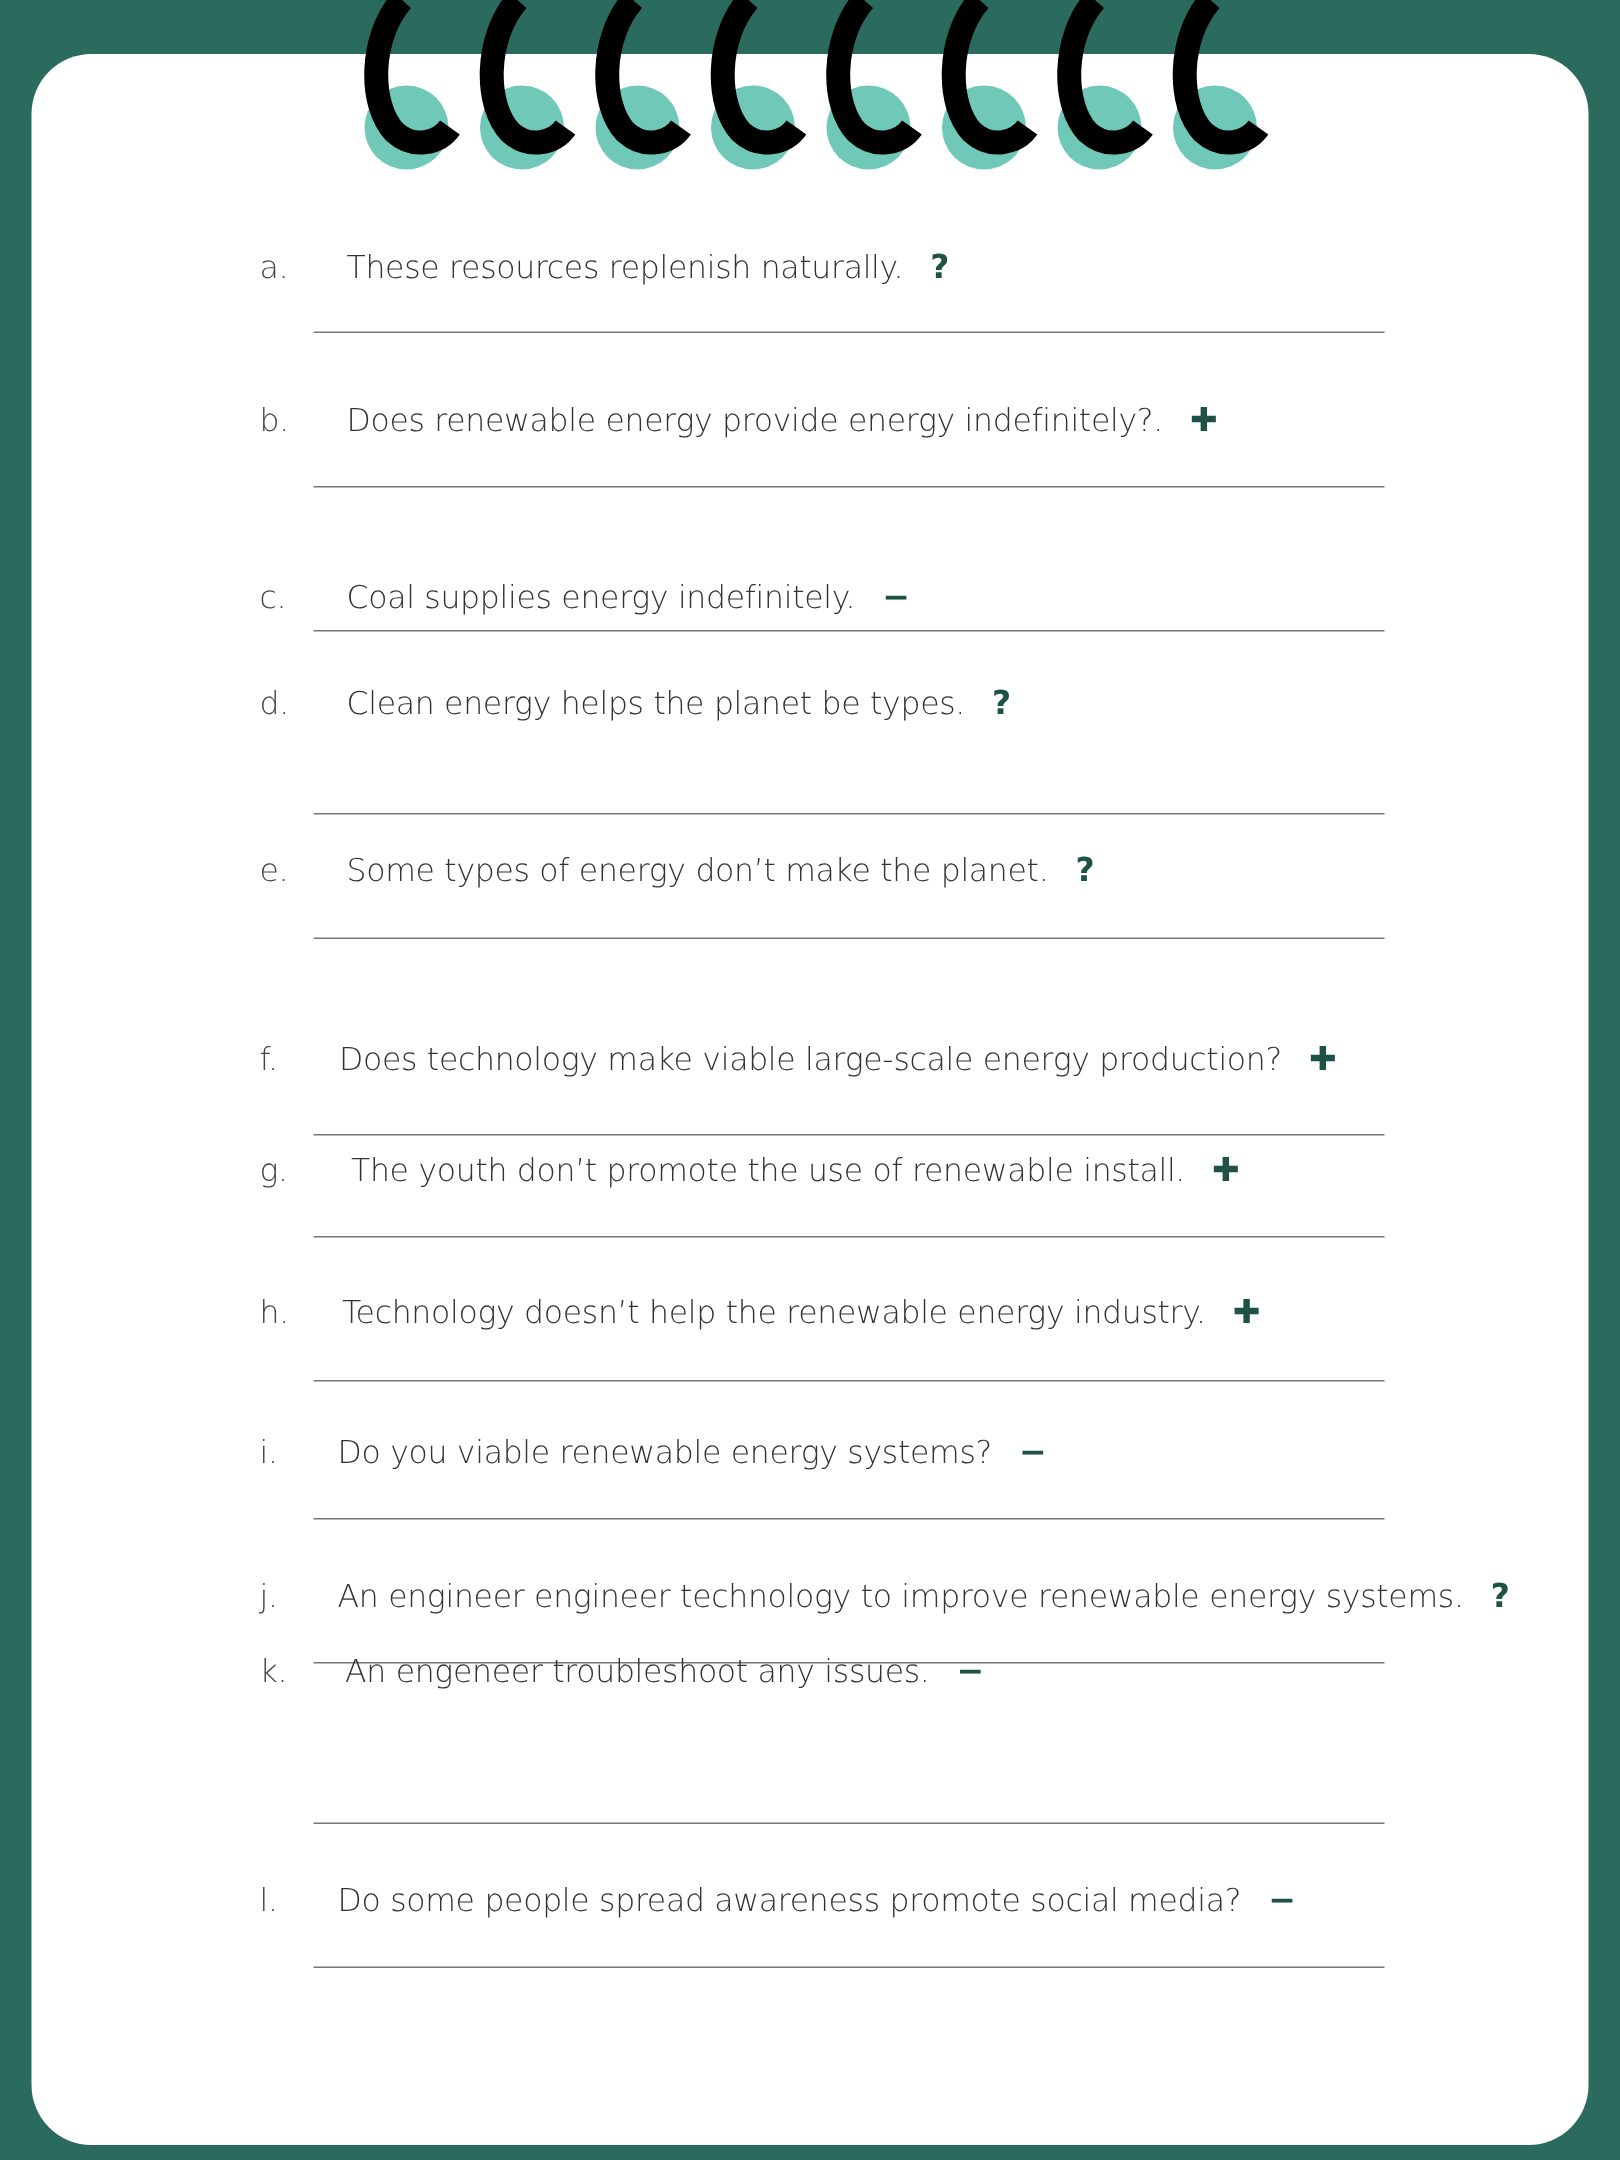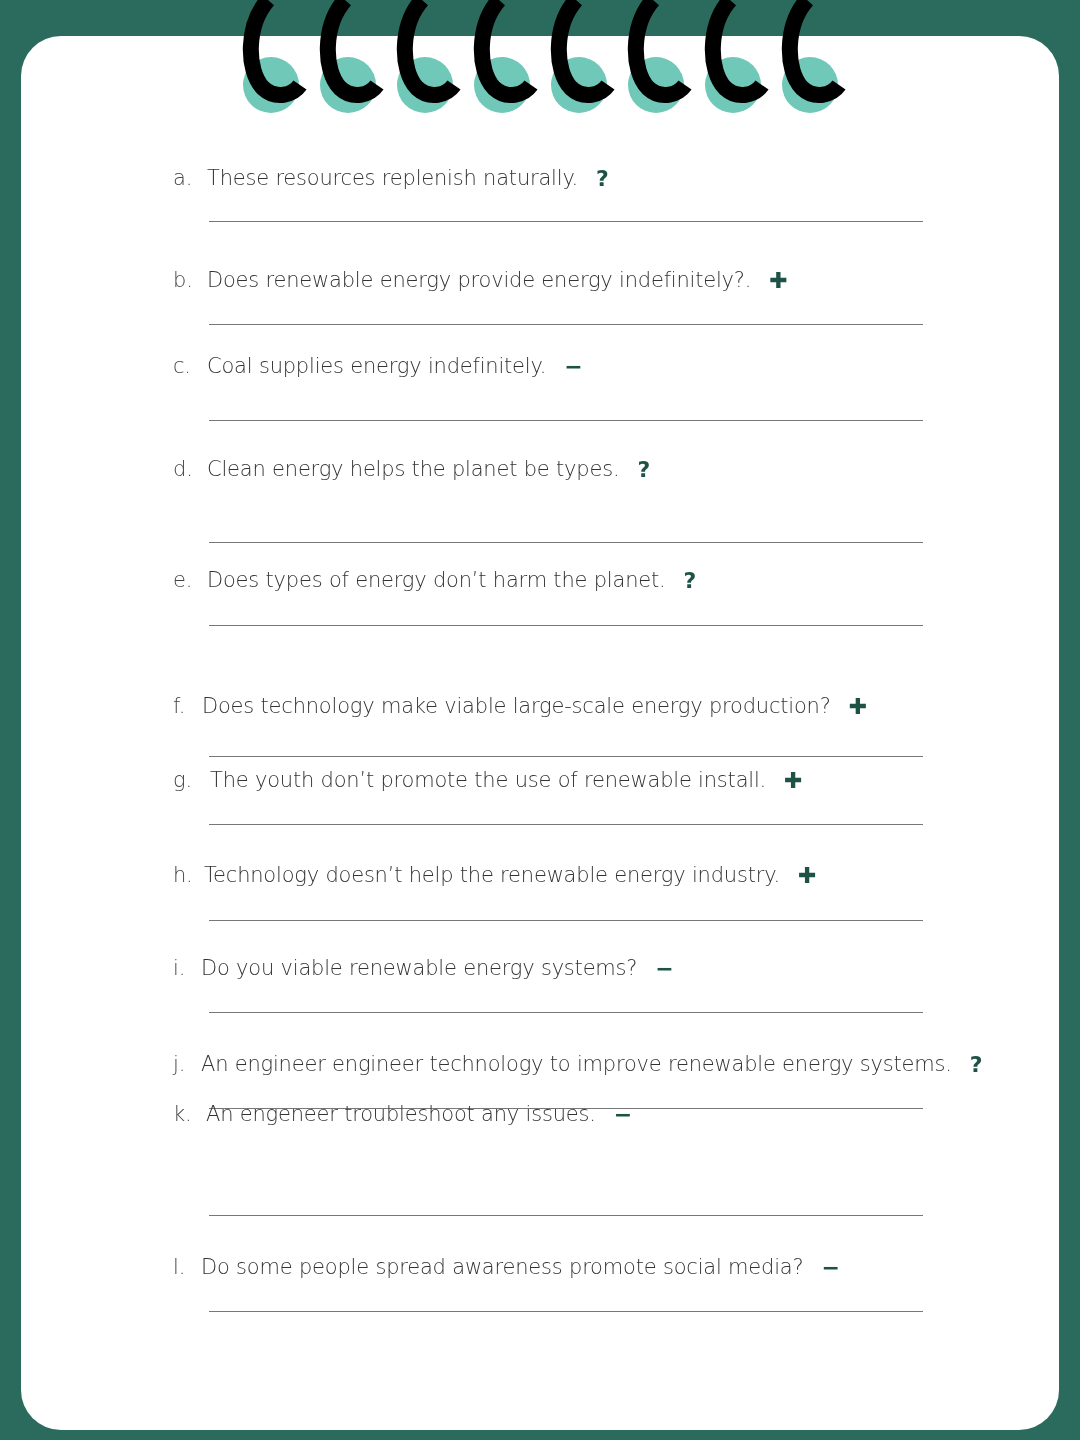--- a/index.html
+++ b/index.html
@@ -22,21 +22,21 @@
       background: #6fc8b8;
     }
     .hook { position: absolute; left: 0; top: 0; }
     .question {
       position: absolute; left: 173px; width: 800px;
       font-size: 21px; color: #333;
       font-weight: 300; letter-spacing: -0.2px;
       white-space: nowrap;
     }
     .letter { display: inline-block; width: 34px; color: #444; }
-    .qtext { color: #333; }
+    .qtext { color: #333; margin-left: 24px; }
     .mark {
       display: inline-block; margin-left: 18px;
       color: #1f5247; font-weight: bold; font-size: 22px;
       vertical-align: top;
     }
     .mark.minus { font-size: 22px; }
     .answer-line {
       position: absolute; left: 209px; width: 714px;
       height: 0; border-top: 1.5px solid #777;
     }
@@ -100,32 +100,32 @@
 <div class="question" style="top:166px">
   <span class="letter">a.</span><span class="qtext">These resources replenish naturally.</span><span class="mark">?</span>
 </div>
 <div class="answer-line" style="top:221px"></div>
 
 <div class="question" style="top:268px">
   <span class="letter">b.</span><span class="qtext">Does renewable energy provide energy indefinitely?.</span><span class="mark">✚</span>
 </div>
 <div class="answer-line" style="top:324px"></div>
 
-<div class="question" style="top:354px">
+<div class="question" style="top:386px">
   <span class="letter">c.</span><span class="qtext">Coal supplies energy indefinitely.</span><span class="mark minus">−</span>
 </div>
 <div class="answer-line" style="top:420px"></div>
 
 <div class="question" style="top:457px">
   <span class="letter">d.</span><span class="qtext">Clean energy helps the planet be types.</span><span class="mark">?</span>
 </div>
 <div class="answer-line" style="top:542px"></div>
 
 <div class="question" style="top:568px">
-  <span class="letter">e.</span><span class="qtext">Does types of energy don’t harm the planet.</span><span class="mark">?</span>
+  <span class="letter">e.</span><span class="qtext">Some types of energy don’t make the planet.</span><span class="mark">?</span>
 </div>
 <div class="answer-line" style="top:625px"></div>
 
 <div class="question" style="top:694px">
   <span class="letter" style="width:29px">f.</span><span class="qtext">Does technology make viable large-scale energy production?</span><span class="mark">✚</span>
 </div>
 <div class="answer-line" style="top:756px"></div>
 
 <div class="question" style="top:768px">
   <span class="letter" style="width:37px">g.</span><span class="qtext">The youth don’t promote the use of renewable install.</span><span class="mark">✚</span>

